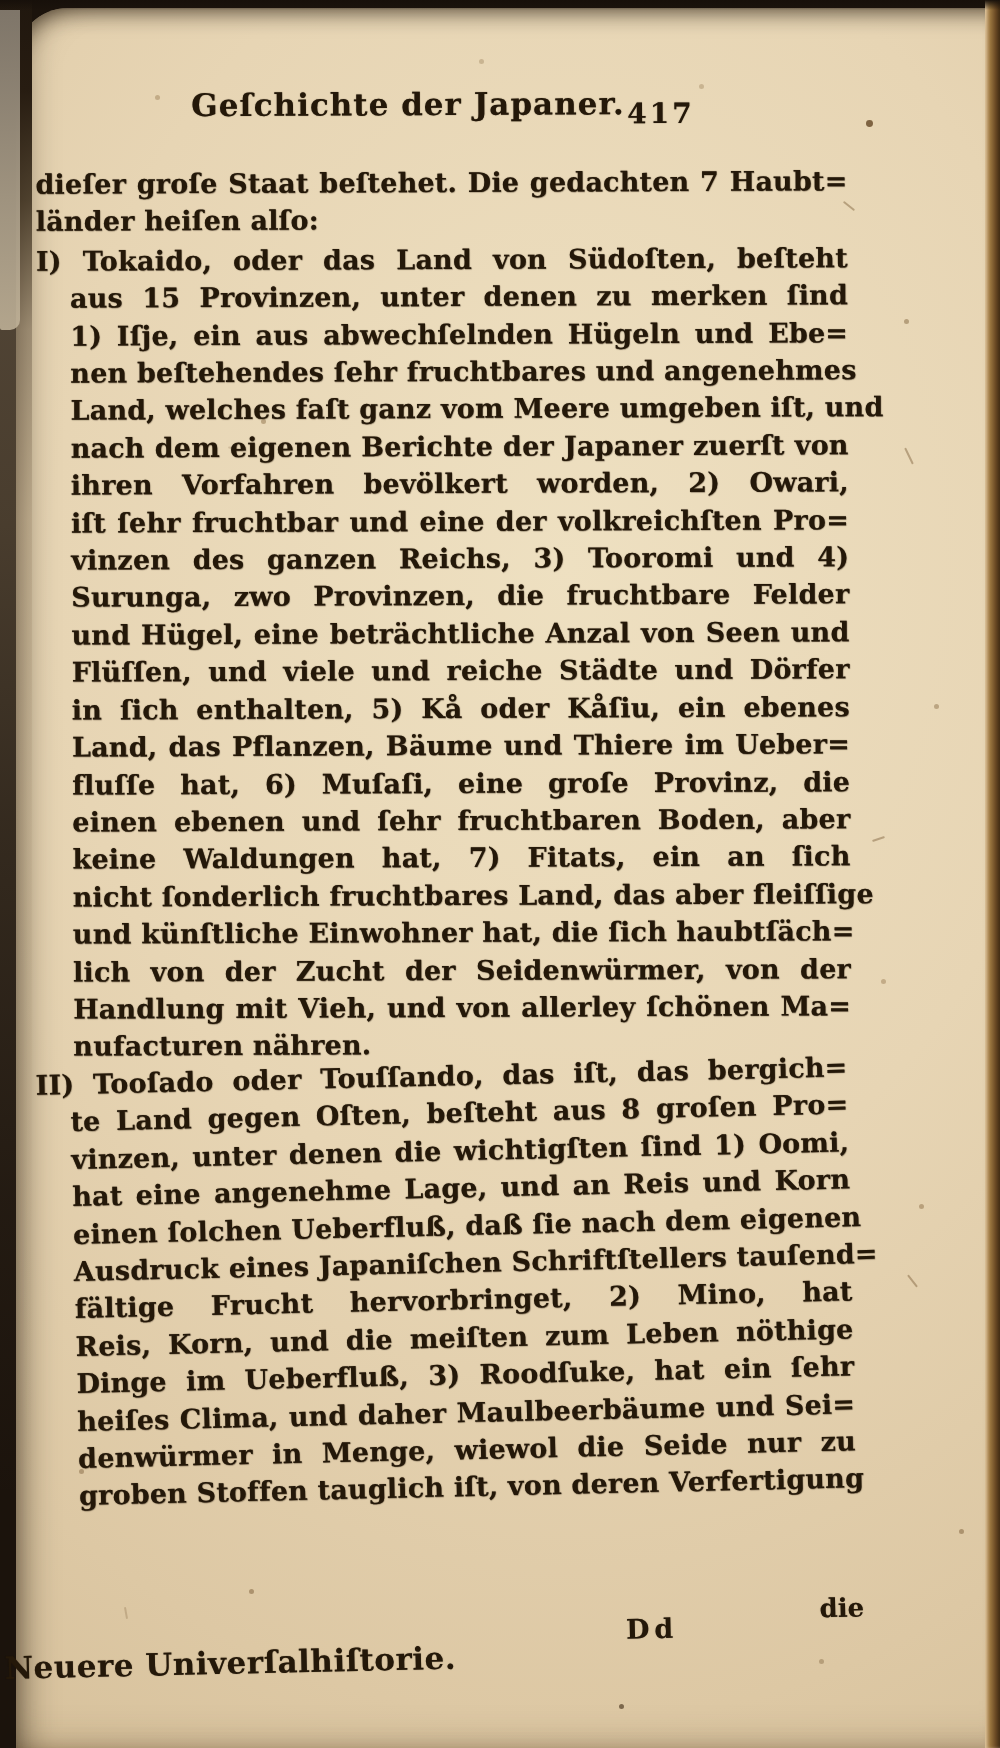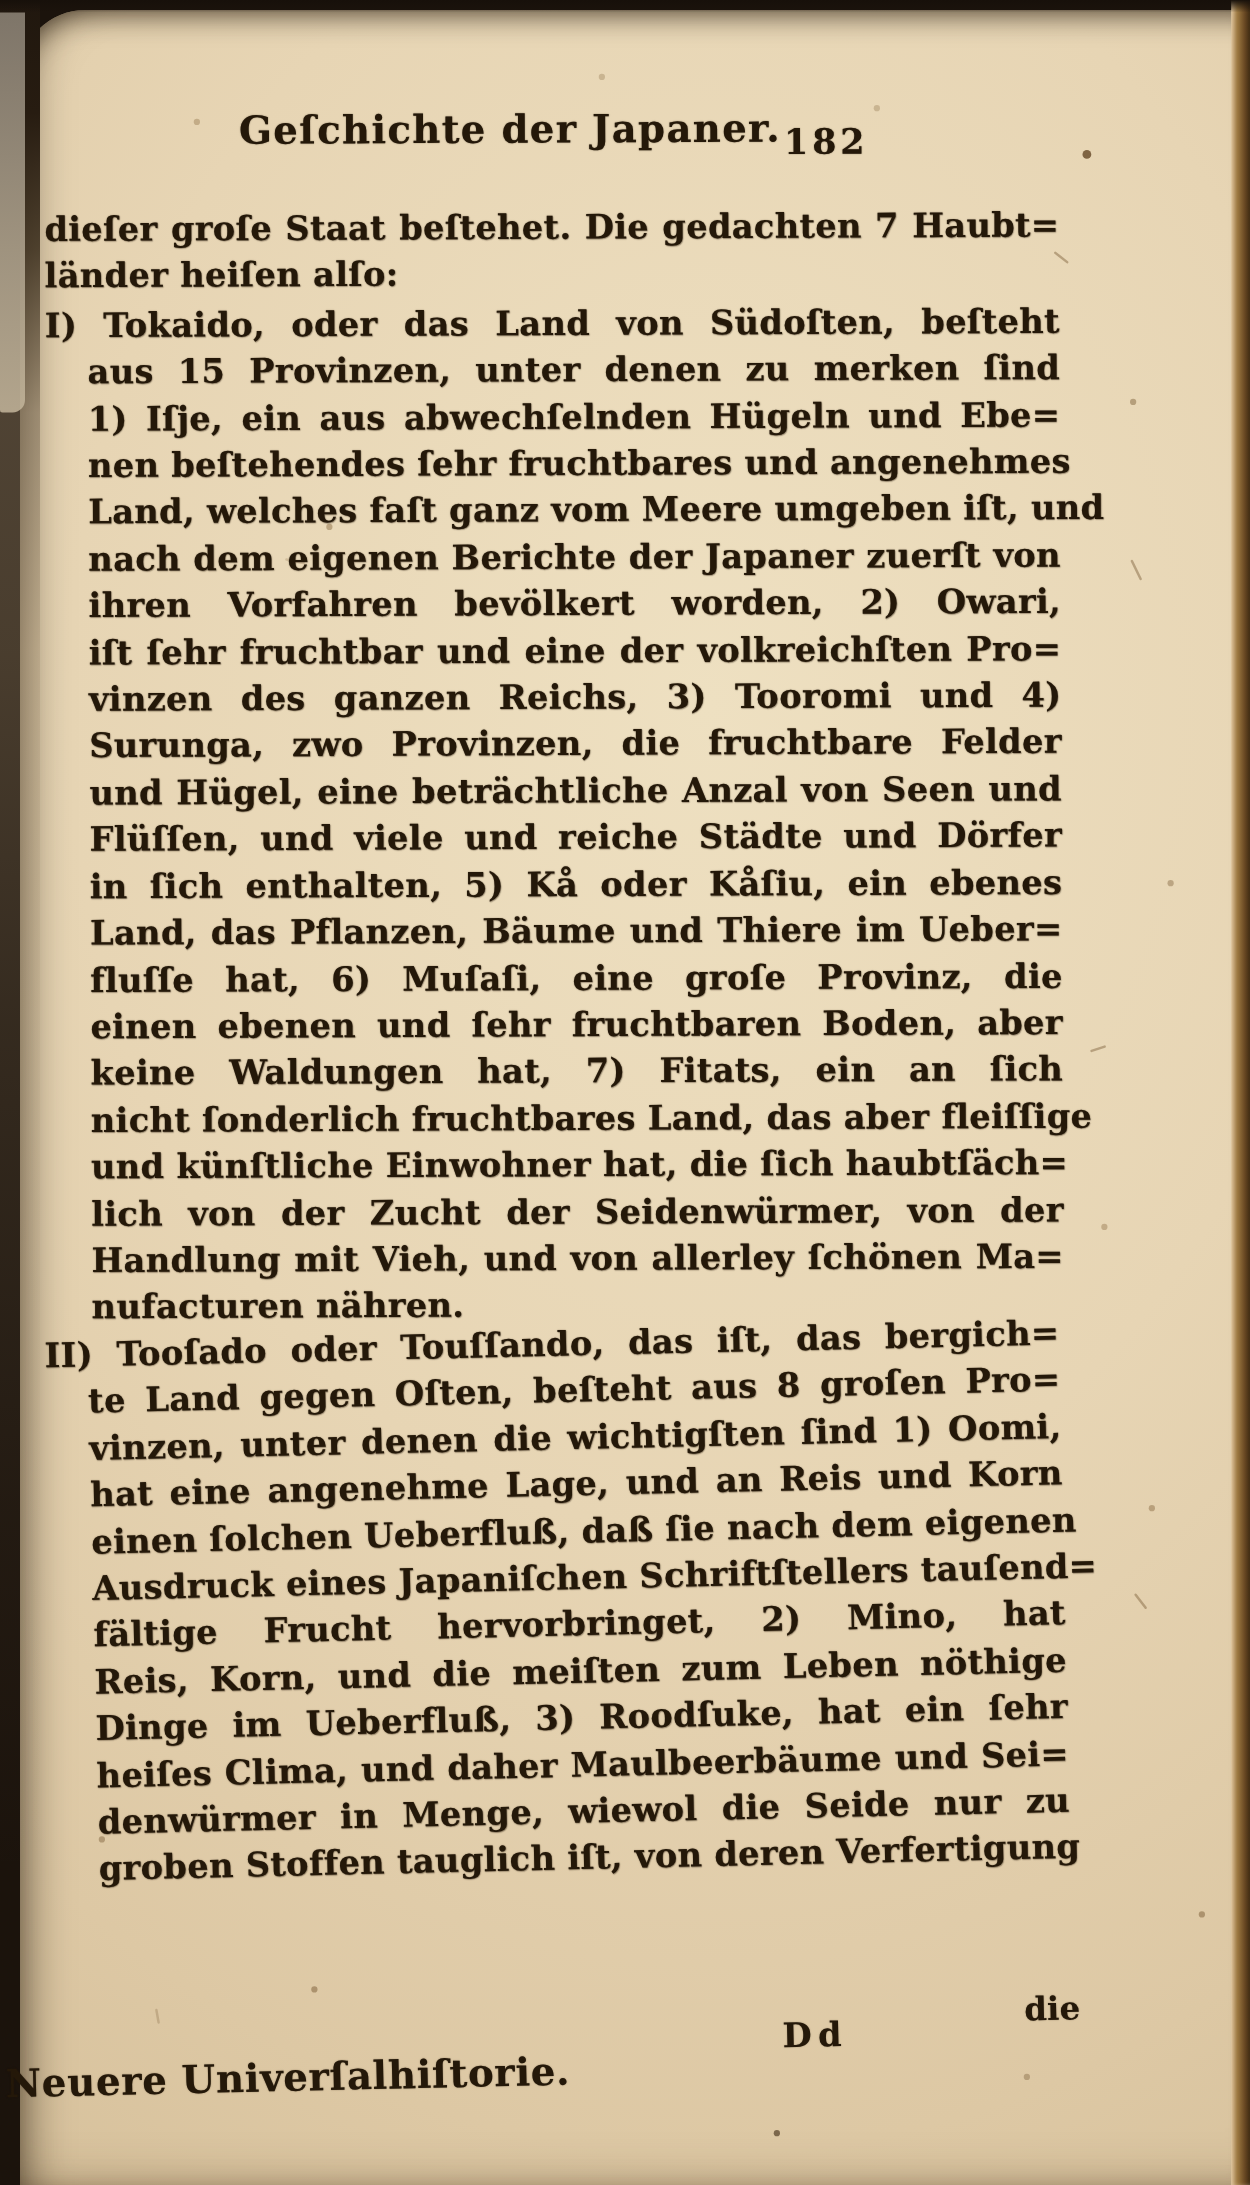--- a/index.html
+++ b/index.html
@@ -126,21 +126,21 @@
   <div class="fiber f2"></div>
   <div class="fiber f3"></div>
   <div class="fiber f4"></div>
   <div class="fiber f5"></div>
   <div class="fiber f6"></div>
 
   <div class="text-col">
 
     <div class="header">
       <span class="title">Geſchichte der Japaner.</span>
-      <span class="pgnum">182</span>
+      <span class="pgnum">417</span>
     </div>
 
     <div class="block-intro">
       <div class="tl">dieſer groſe Staat beſtehet.  Die gedachten 7 Haubt=</div>
       <div class="tl last">länder heiſen alſo:</div>
     </div>
 
     <div class="block-i">
       <div class="tl">I) Tokaido, oder das Land von Südoſten, beſteht</div>
       <div class="tl cont">aus 15 Provinzen, unter denen zu merken ſind</div>

